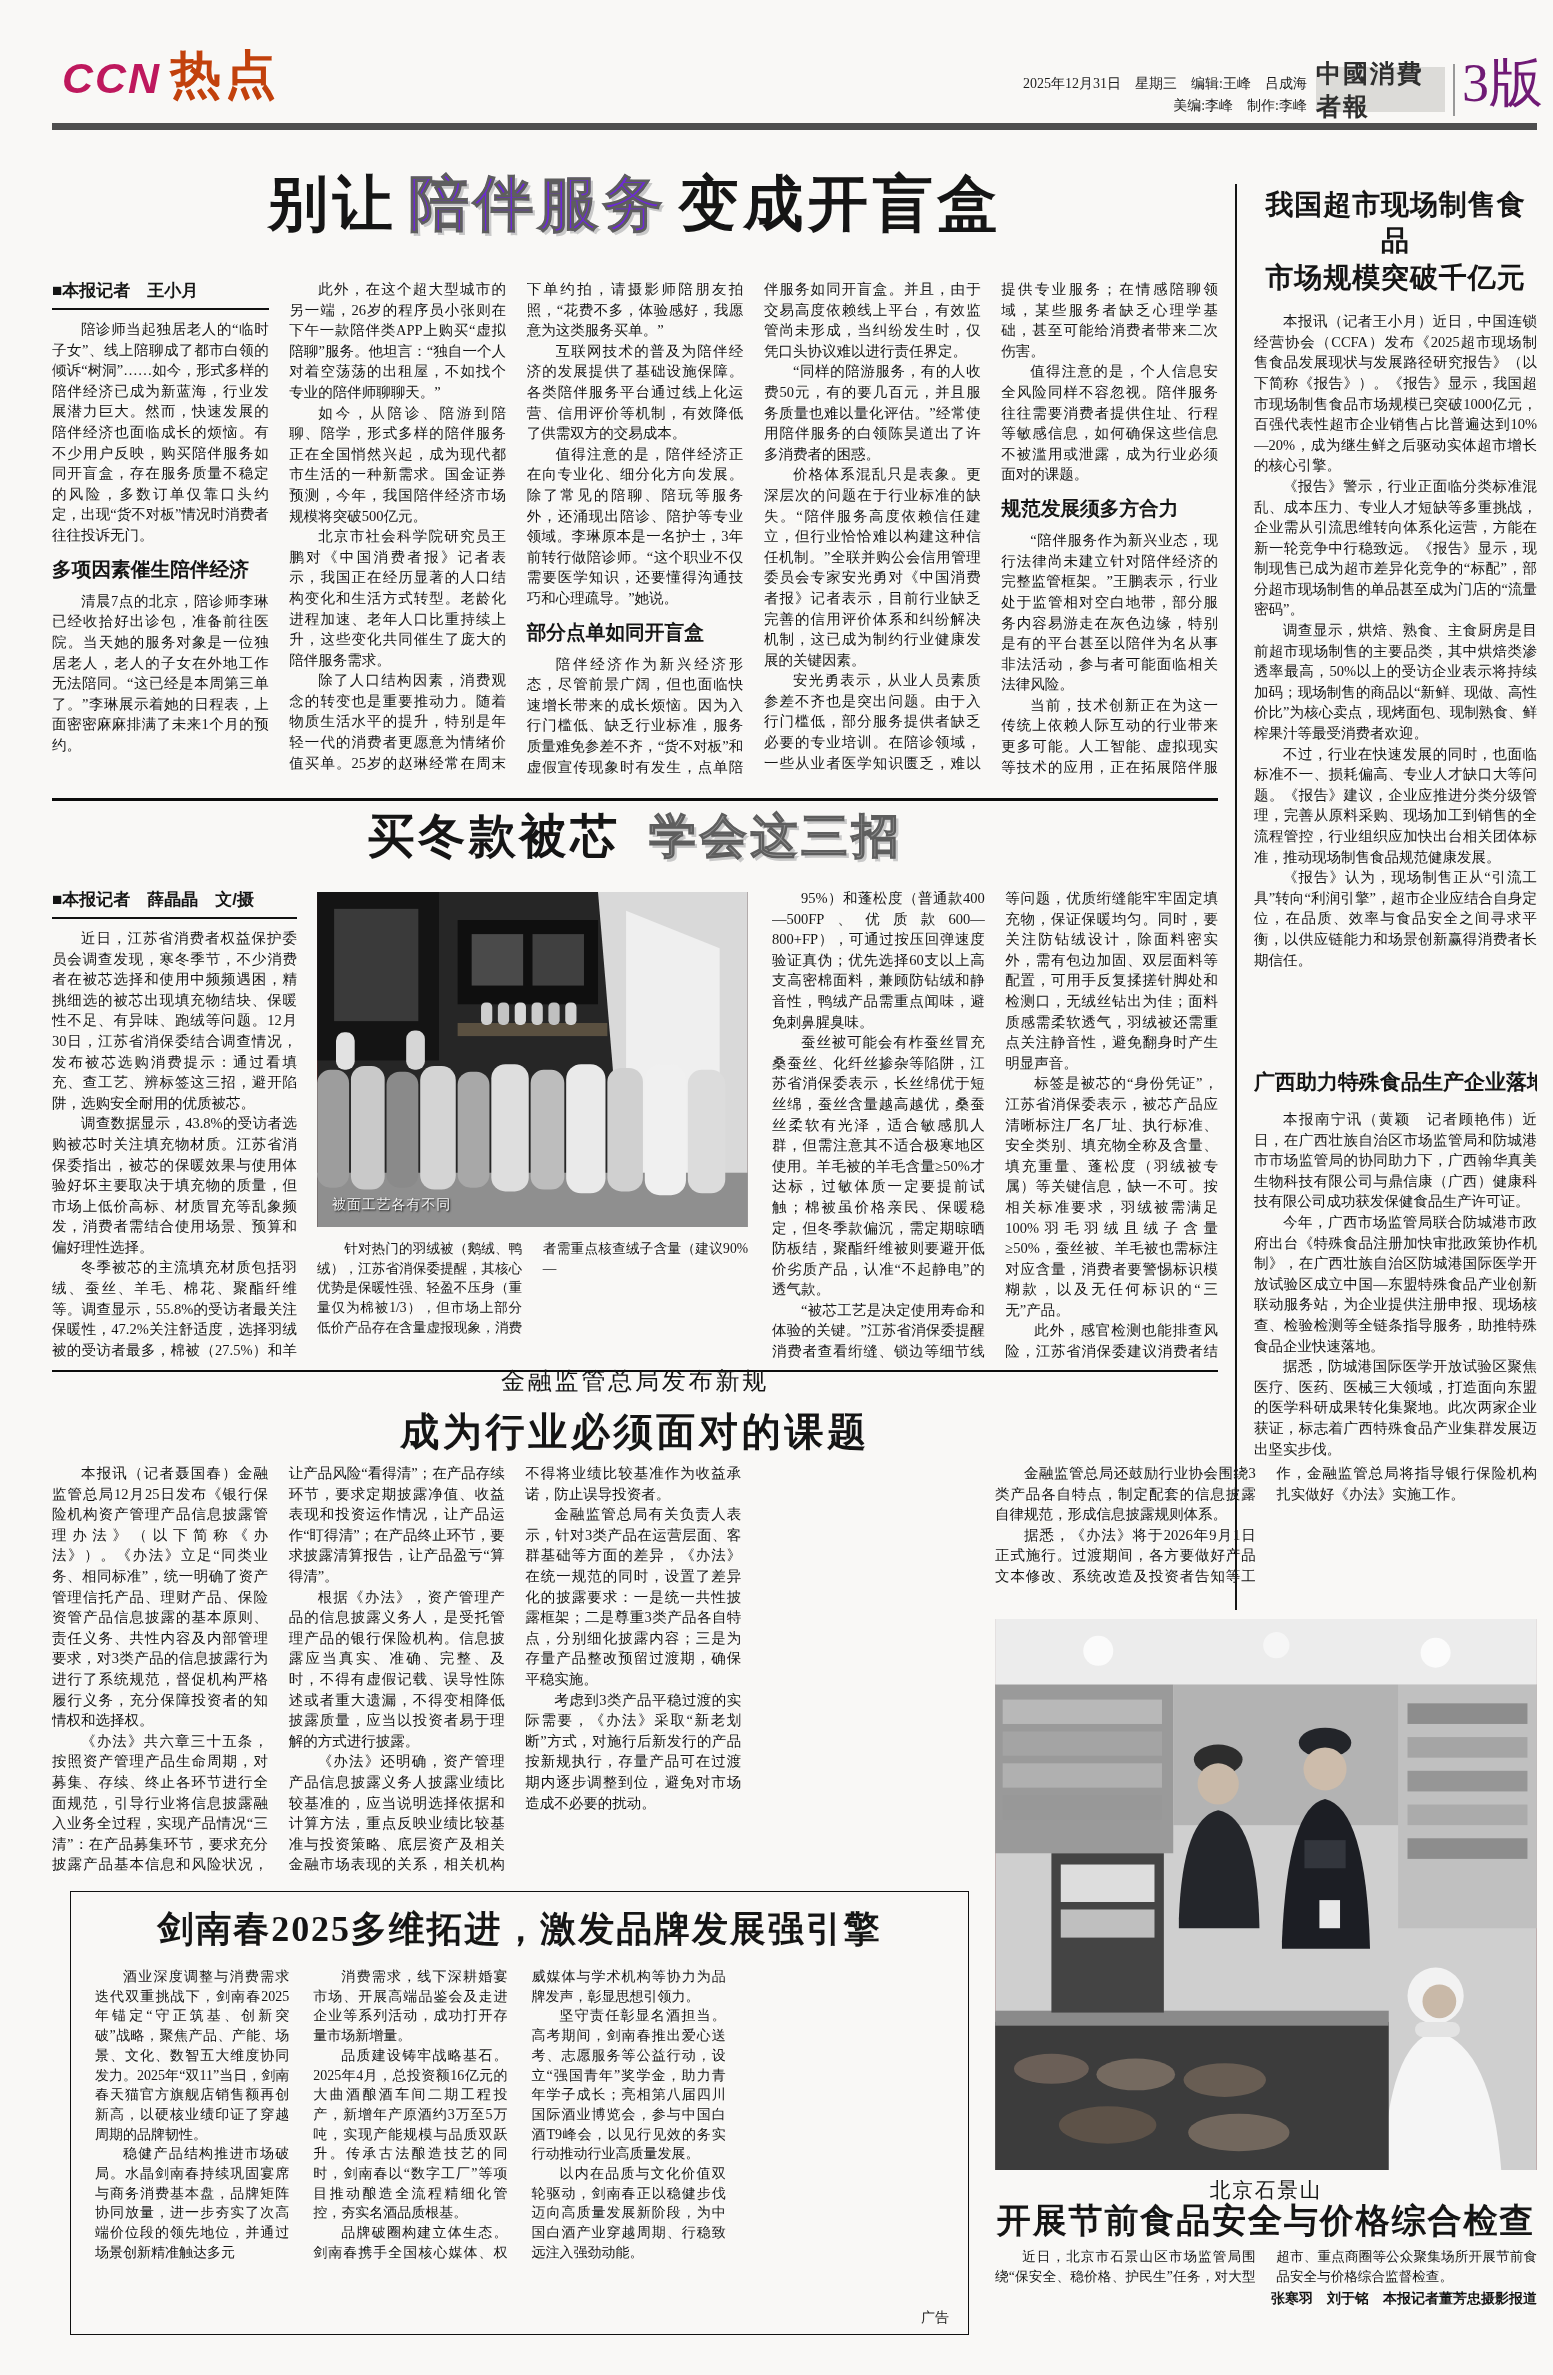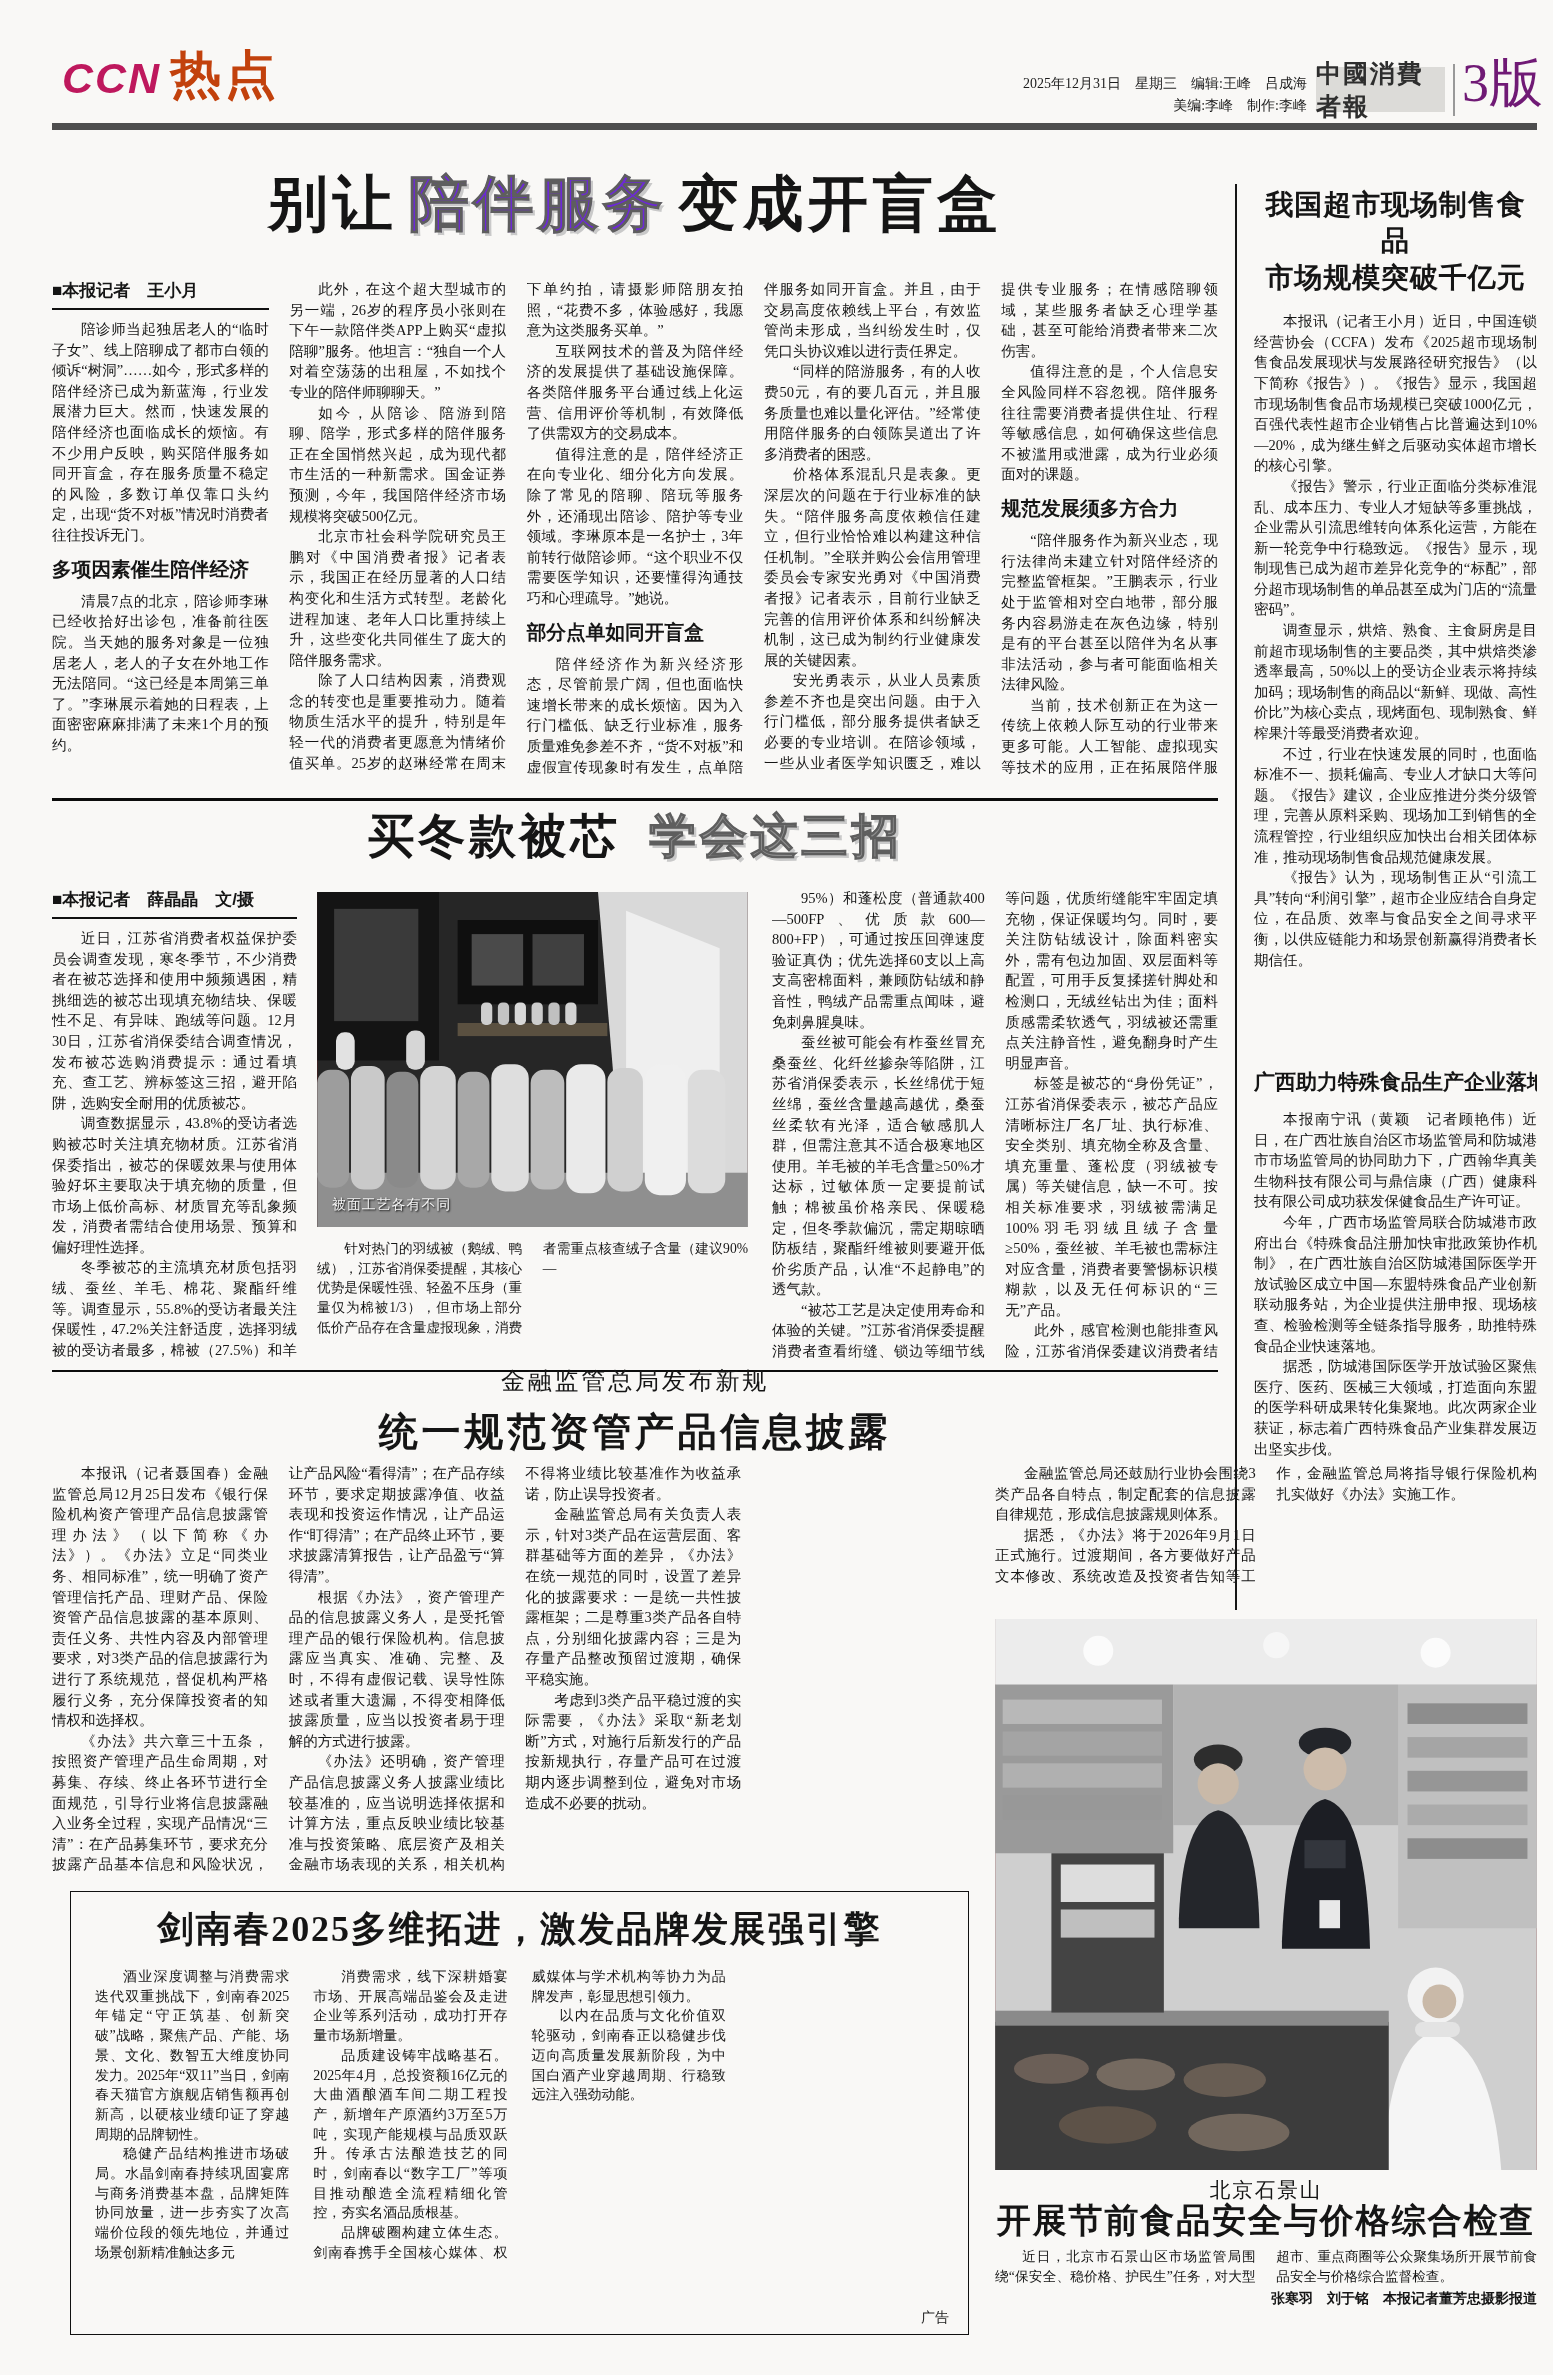--- a/index.html
+++ b/index.html
@@ -151,21 +151,21 @@
       <p class="para">95%）和蓬松度（普通款400—500FP、优质款600—800+FP），可通过按压回弹速度验证真伪；优先选择60支以上高支高密棉面料，兼顾防钻绒和静音性，鸭绒产品需重点闻味，避免刺鼻腥臭味。</p>
       <p class="para">蚕丝被可能会有柞蚕丝冒充桑蚕丝、化纤丝掺杂等陷阱，江苏省消保委表示，长丝绵优于短丝绵，蚕丝含量越高越优，桑蚕丝柔软有光泽，适合敏感肌人群，但需注意其不适合极寒地区使用。羊毛被的羊毛含量≥50%才达标，过敏体质一定要提前试触；棉被虽价格亲民、保暖稳定，但冬季款偏沉，需定期晾晒防板结，聚酯纤维被则要避开低价劣质产品，认准“不起静电”的透气款。</p>
       <p class="para">“被芯工艺是决定使用寿命和体验的关键。”江苏省消保委提醒消费者查看绗缝、锁边等细节线等问题，优质绗缝能牢牢固定填充物，保证保暖均匀。同时，要关注防钻绒设计，除面料密实外，需有包边加固、双层面料等配置，可用手反复揉搓针脚处和检测口，无绒丝钻出为佳；面料质感需柔软透气，羽绒被还需重点关注静音性，避免翻身时产生明显声音。</p>
       <p class="para">标签是被芯的“身份凭证”，江苏省消保委表示，被芯产品应清晰标注厂名厂址、执行标准、安全类别、填充物全称及含量、填充重量、蓬松度（羽绒被专属）等关键信息，缺一不可。按相关标准要求，羽绒被需满足100%羽毛羽绒且绒子含量≥50%，蚕丝被、羊毛被也需标注对应含量，消费者要警惕标识模糊款，以及无任何标识的“三无”产品。</p>
       <p class="para">此外，感官检测也能排查风险，江苏省消保委建议消费者结合观感与手感综合判断，留存购买凭证和标签信息，一旦发现问题，应及时投诉维权。</p>
     </div>
 
   <div class="abs hrule" style="left:52px;top:1370px;width:1166px;height:1.9px;"></div>
 
   <div class="abs fin-kicker" style="left:52px;top:1365px;width:1166px;">金融监管总局发布新规</div>
-  <div class="abs fin-head" style="left:52px;top:1405px;width:1166px;">统一规范资管产品信息披露</div>
+  <div class="abs fin-head" style="left:52px;top:1405px;width:1166px;">成为行业必须面对的课题</div>
   <div class="abs flow" style="left:52px;top:1463px;width:926px;height:425px;column-count:4;">
       <p class="para">本报讯（记者聂国春）金融监管总局12月25日发布《银行保险机构资产管理产品信息披露管理办法》（以下简称《办法》）。《办法》立足“同类业务、相同标准”，统一明确了资产管理信托产品、理财产品、保险资管产品信息披露的基本原则、责任义务、共性内容及内部管理要求，对3类产品的信息披露行为进行了系统规范，督促机构严格履行义务，充分保障投资者的知情权和选择权。</p>
       <p class="para">《办法》共六章三十五条，按照资产管理产品生命周期，对募集、存续、终止各环节进行全面规范，引导行业将信息披露融入业务全过程，实现产品情况“三清”：在产品募集环节，要求充分披露产品基本信息和风险状况，让产品风险“看得清”；在产品存续环节，要求定期披露净值、收益表现和投资运作情况，让产品运作“盯得清”；在产品终止环节，要求披露清算报告，让产品盈亏“算得清”。</p>
       <p class="para">根据《办法》，资产管理产品的信息披露义务人，是受托管理产品的银行保险机构。信息披露应当真实、准确、完整、及时，不得有虚假记载、误导性陈述或者重大遗漏，不得变相降低披露质量，应当以投资者易于理解的方式进行披露。</p>
       <p class="para">《办法》还明确，资产管理产品信息披露义务人披露业绩比较基准的，应当说明选择依据和计算方法，重点反映业绩比较基准与投资策略、底层资产及相关金融市场表现的关系，相关机构不得将业绩比较基准作为收益承诺，防止误导投资者。</p>
       <p class="para">金融监管总局有关负责人表示，针对3类产品在运营层面、客群基础等方面的差异，《办法》在统一规范的同时，设置了差异化的披露要求：一是统一共性披露框架；二是尊重3类产品各自特点，分别细化披露内容；三是为存量产品整改预留过渡期，确保平稳实施。</p>
       <p class="para">考虑到3类产品平稳过渡的实际需要，《办法》采取“新老划断”方式，对施行后新发行的产品按新规执行，存量产品可在过渡期内逐步调整到位，避免对市场造成不必要的扰动。</p>
     </div>
   <div class="abs flow" style="left:995px;top:1463px;width:542px;height:148px;column-count:2;">
       <p class="para">金融监管总局还鼓励行业协会围绕3类产品各自特点，制定配套的信息披露自律规范，形成信息披露规则体系。</p>
@@ -261,19 +261,20 @@
   </div>
 
   <div class="abs ad-box" style="left:70px;top:1891px;width:899px;height:444px;">
     <div class="ad-head">剑南春2025多维拓进，激发品牌发展强引擎</div>
     <div class="ad-flow">
         <p class="para">酒业深度调整与消费需求迭代双重挑战下，剑南春2025年锚定“守正筑基、创新突破”战略，聚焦产品、产能、场景、文化、数智五大维度协同发力。2025年“双11”当日，剑南春天猫官方旗舰店销售额再创新高，以硬核业绩印证了穿越周期的品牌韧性。</p>
         <p class="para">稳健产品结构推进市场破局。水晶剑南春持续巩固宴席与商务消费基本盘，品牌矩阵协同放量，进一步夯实了次高端价位段的领先地位，并通过场景创新精准触达多元</p>
         <p class="para">消费需求，线下深耕婚宴市场、开展高端品鉴会及走进企业等系列活动，成功打开存量市场新增量。</p>
         <p class="para">品质建设铸牢战略基石。2025年4月，总投资额16亿元的大曲酒酿酒车间二期工程投产，新增年产原酒约3万至5万吨，实现产能规模与品质双跃升。传承古法酿造技艺的同时，剑南春以“数字工厂”等项目推动酿造全流程精细化管控，夯实名酒品质根基。</p>
         <p class="para">品牌破圈构建立体生态。剑南春携手全国核心媒体、权威媒体与学术机构等协力为品牌发声，彰显思想引领力。</p>
+        <p class="para">坚守责任彰显名酒担当。高考期间，剑南春推出爱心送考、志愿服务等公益行动，设立“强国青年”奖学金，助力青年学子成长；亮相第八届四川国际酒业博览会，参与中国白酒T9峰会，以见行见效的务实行动推动行业高质量发展。</p>
         <p class="para">以内在品质与文化价值双轮驱动，剑南春正以稳健步伐迈向高质量发展新阶段，为中国白酒产业穿越周期、行稳致远注入强劲动能。</p>
       </div>
     <div class="ad-label">广告</div>
   </div>
 
 </div>
 
 
 </body></html>

